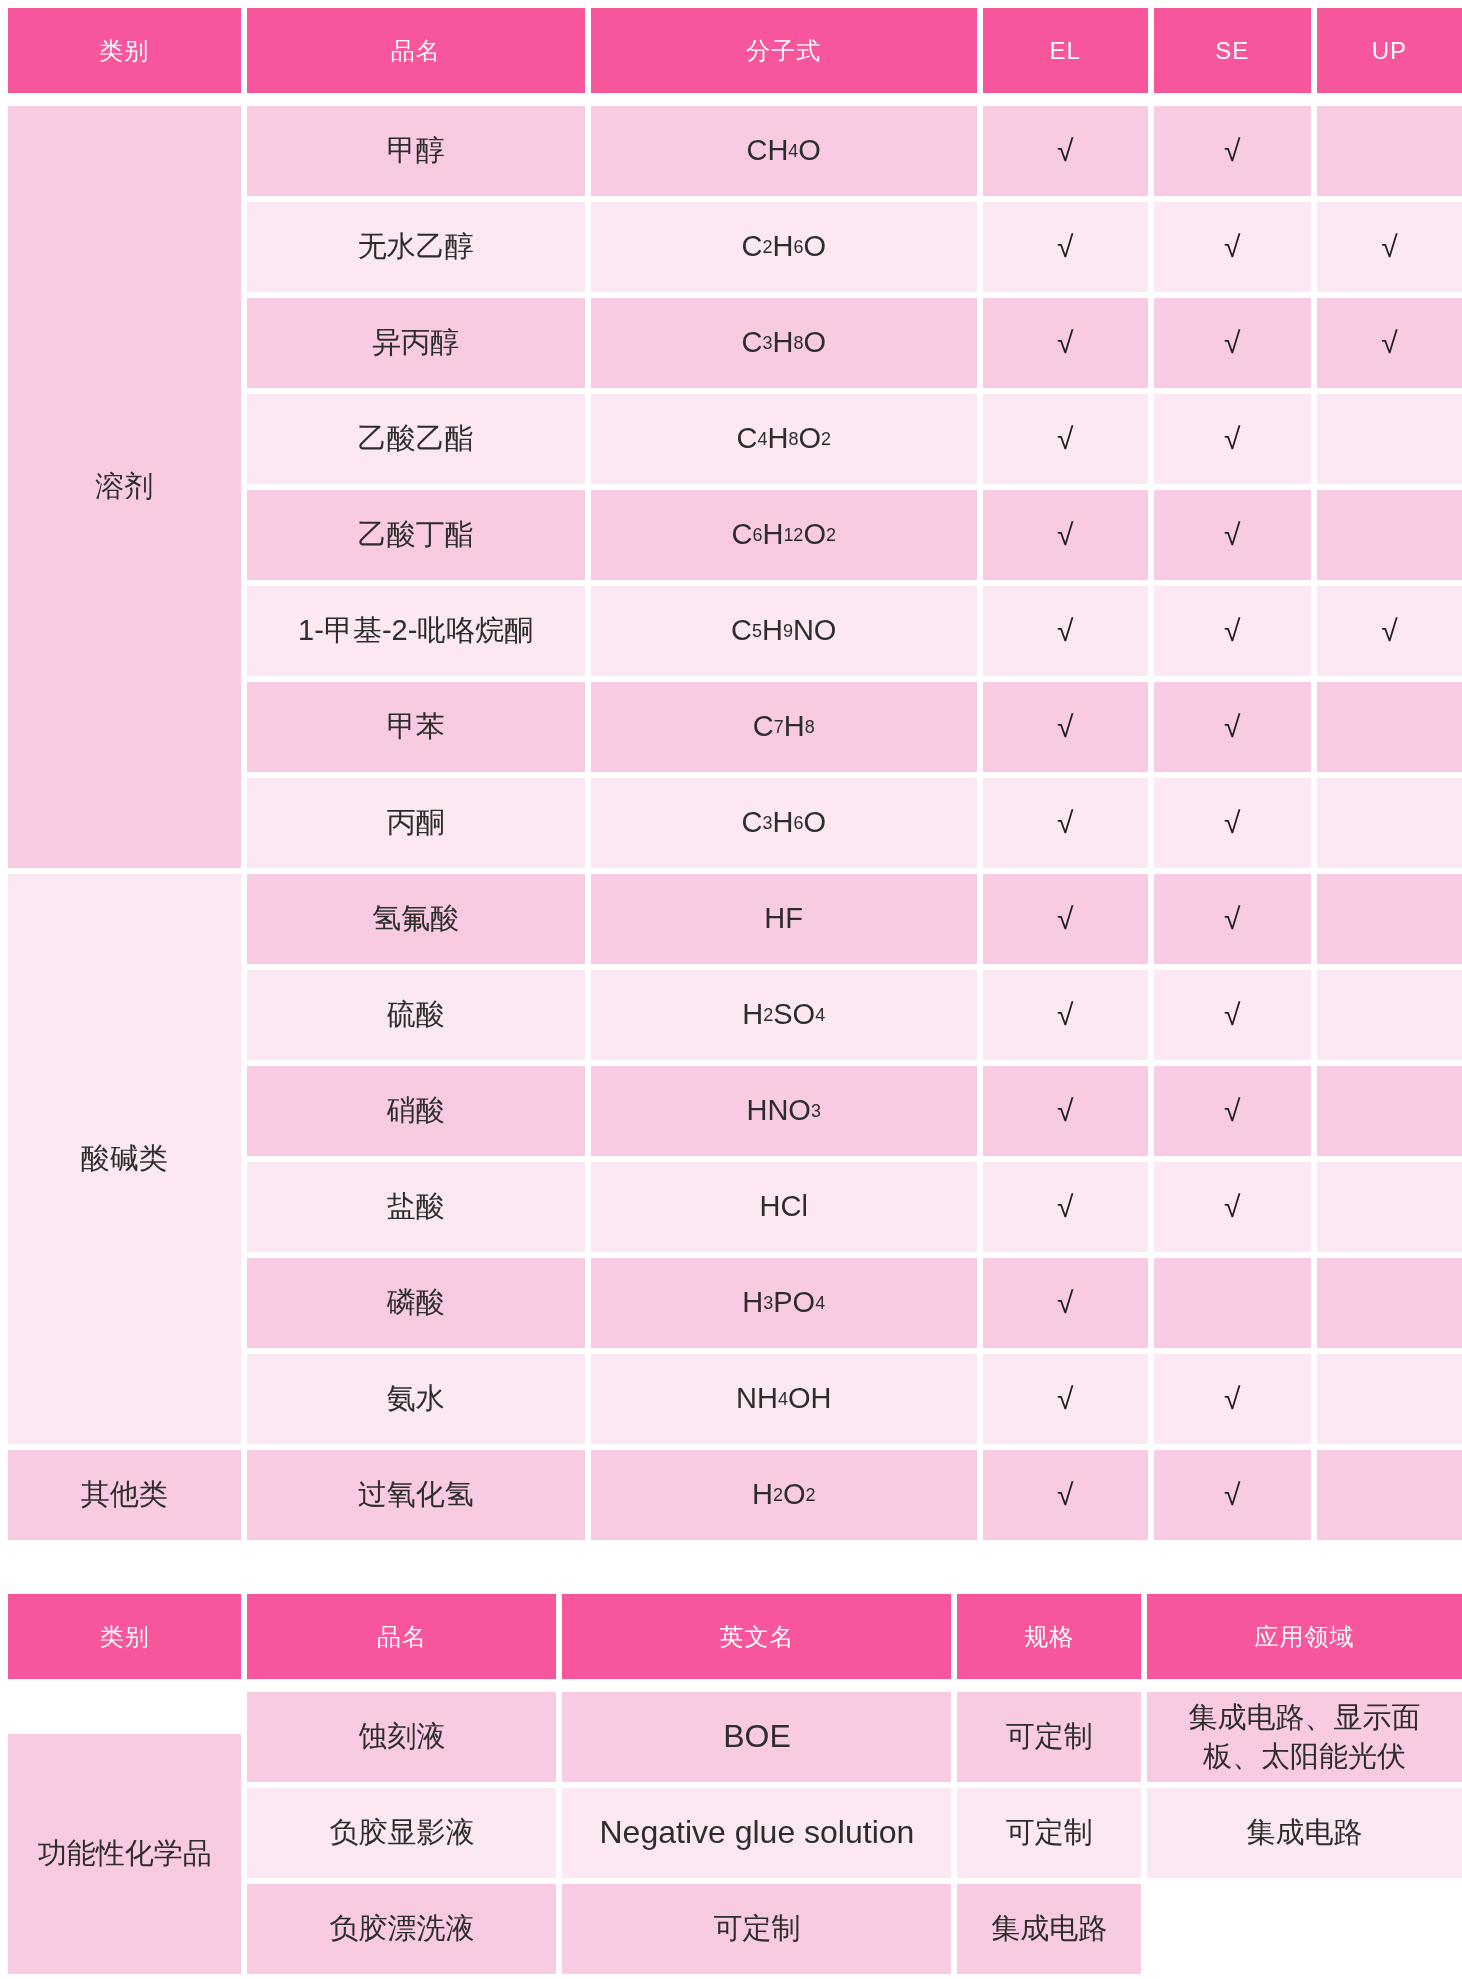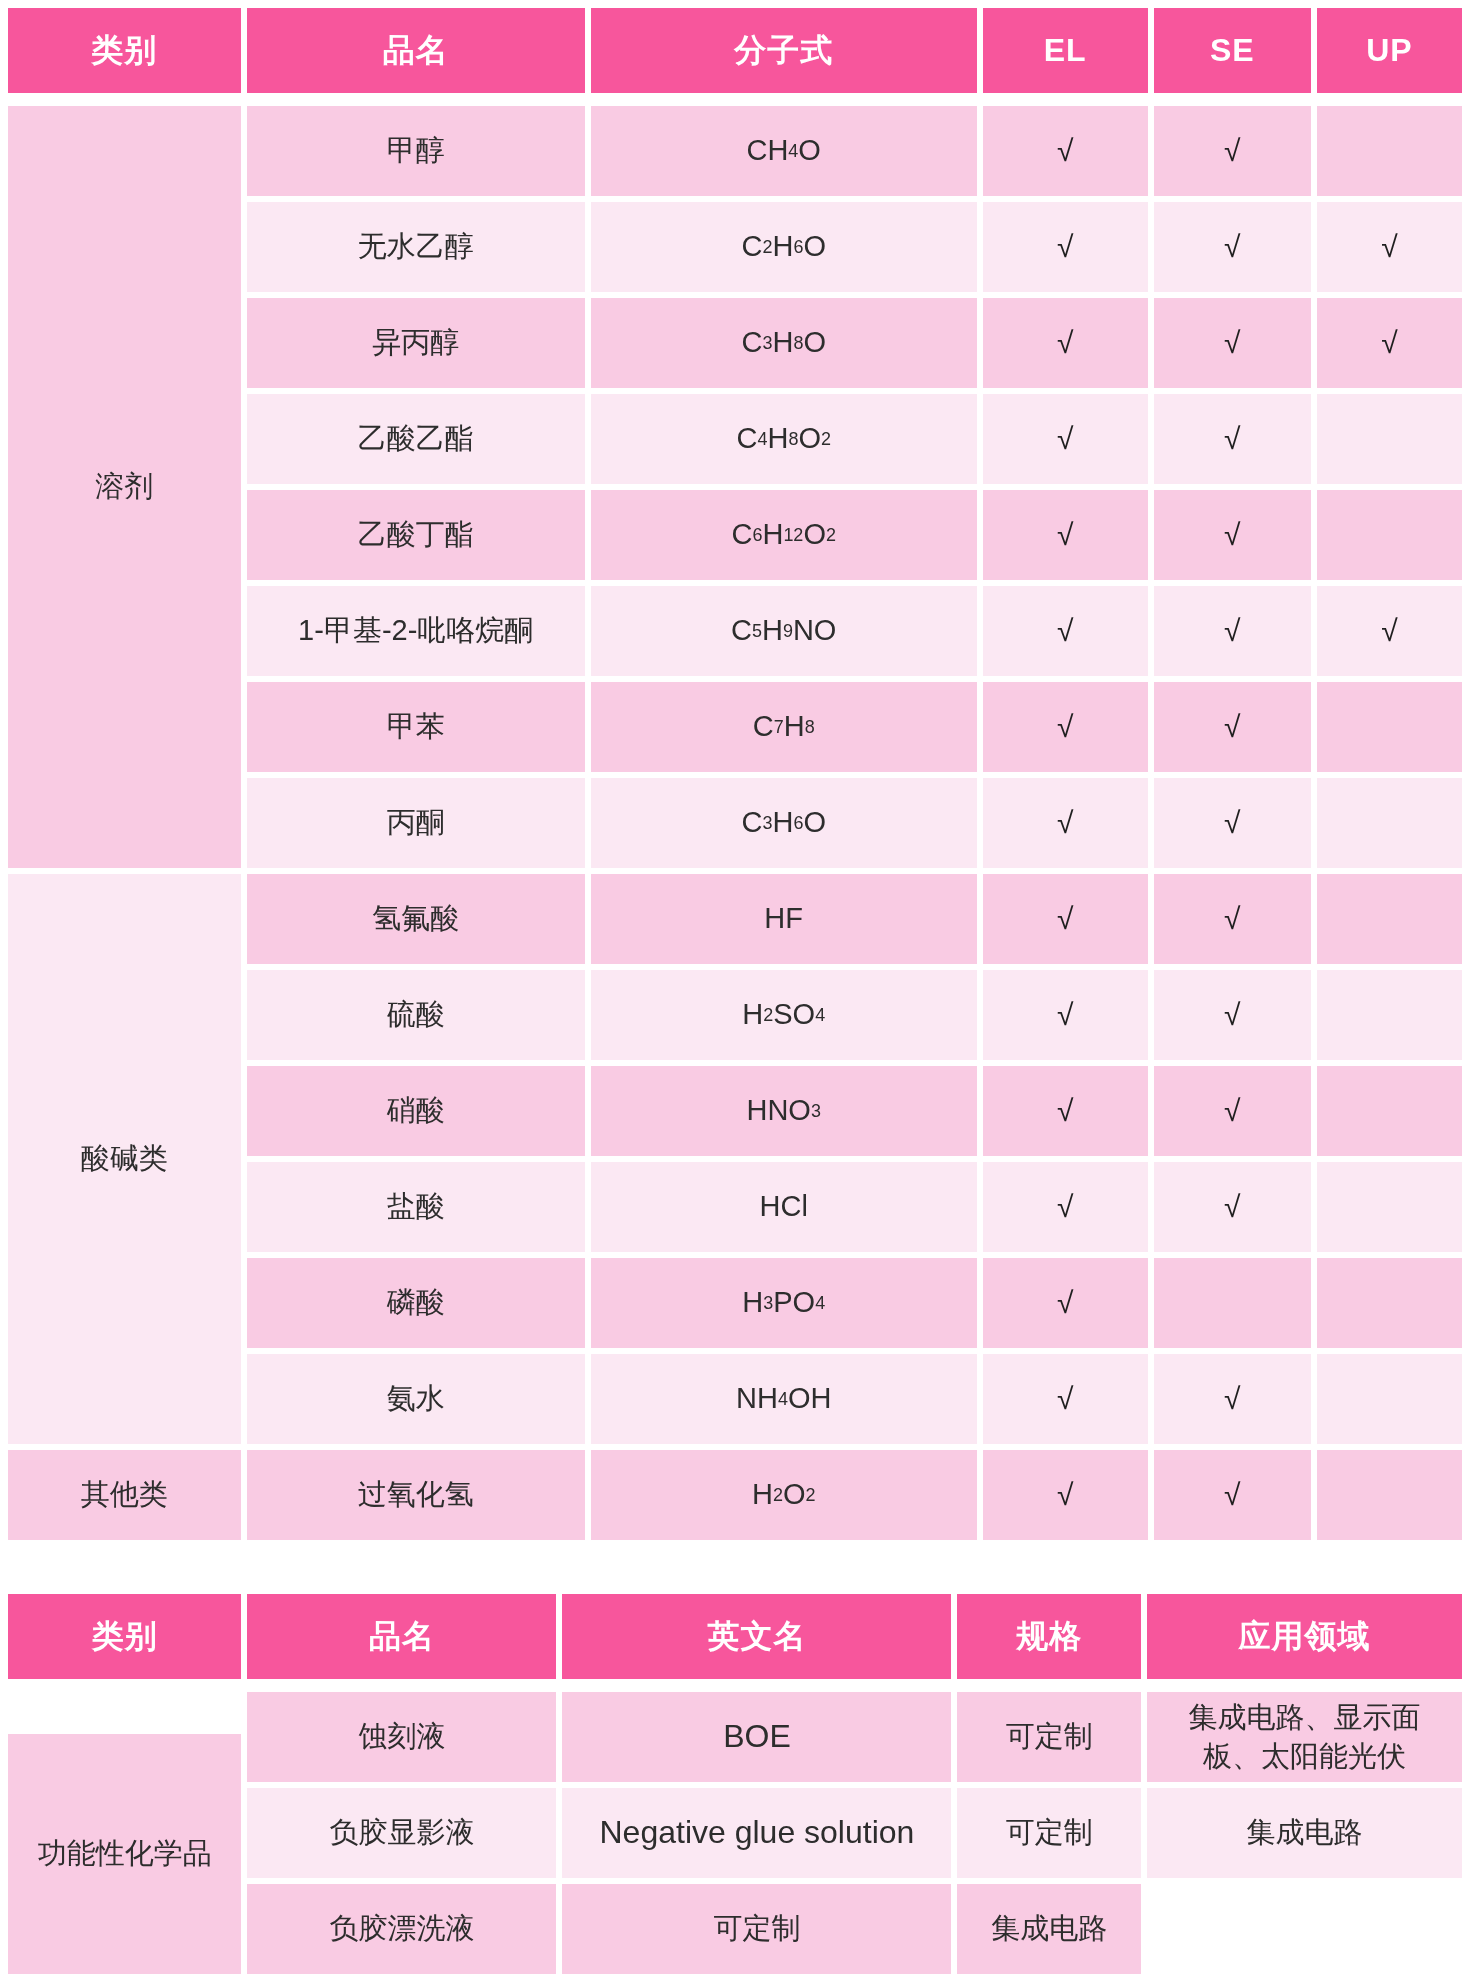--- a/index.html
+++ b/index.html
@@ -18,22 +18,22 @@
     display: grid;
     column-gap: 6px;
   }
   .t1cols { grid-template-columns: 234fr 340fr 388fr 166fr 158fr 146fr; }
   .t2cols { grid-template-columns: 234fr 310fr 390fr 184fr 316fr; }
   .head { grid-auto-rows: 85px; margin-bottom: 13px; }
   .body { grid-auto-rows: 90px; row-gap: 6px; }
   .hcell {
     background: var(--header-bg, #f7569c);
     color: #ffffff;
-    font-weight: bold;
-    font-size: 32px;
+    font-weight: normal;
+    font-size: 24px;
     display: flex;
     align-items: center;
     justify-content: center;
     letter-spacing: 1px;
   }
   .cell {
     display: flex;
     align-items: center;
     justify-content: center;
     font-size: 29px;

